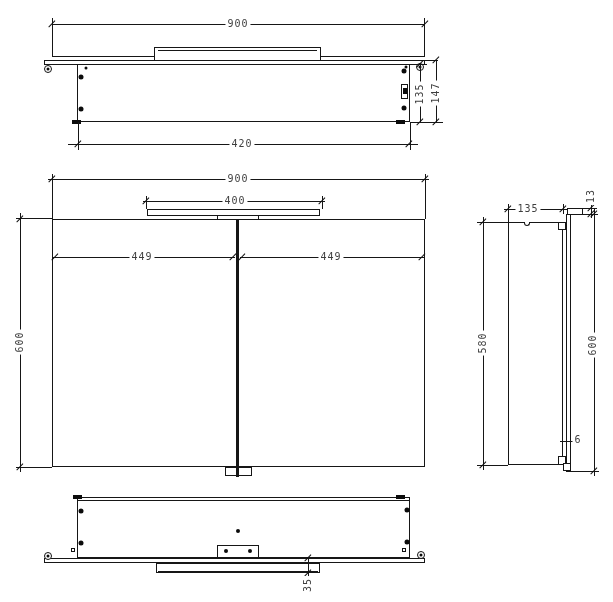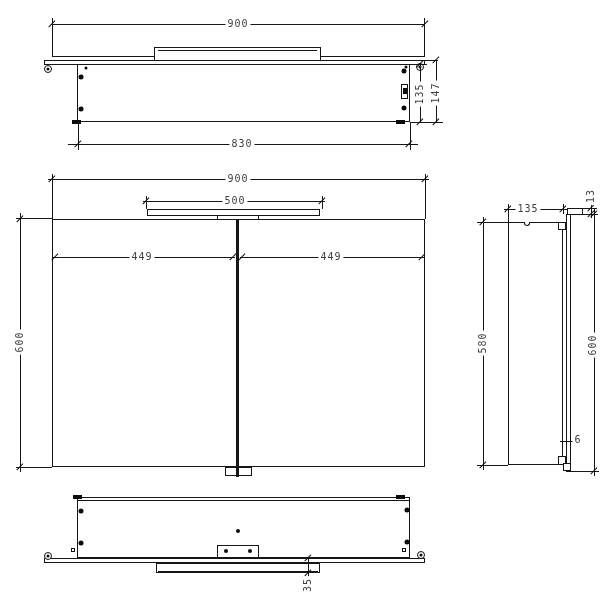--- a/index.html
+++ b/index.html
@@ -65,21 +65,21 @@
     <i class="dot d5" style="left:404px;top:108px"></i>
     <i class="dot d3" style="left:406px;top:66.5px"></i>
     <i class="fill" style="left:72px;top:119.5px;width:9px;height:4px"></i>
     <i class="fill" style="left:396px;top:119.5px;width:9px;height:4px"></i>
 
     <i class="v" style="left:77.5px;top:122px;height:28px"></i>
     <i class="v" style="left:409.5px;top:122px;height:28px"></i>
     <i class="h" style="left:68px;top:144px;width:350px"></i>
     <i class="tick" style="left:78px;top:144px"></i>
     <i class="tick" style="left:409px;top:144px"></i>
-    <span class="dim" style="left:242px;top:144px">830</span>
+    <span class="dim" style="left:242px;top:144px">420</span>
 
     <i class="h" style="left:410px;top:64px;width:17px"></i>
     <i class="h" style="left:417px;top:60px;width:21px"></i>
     <i class="h" style="left:410px;top:122px;width:33px"></i>
     <i class="v" style="left:420px;top:64px;height:58px"></i>
     <i class="tick" style="left:420px;top:64px"></i>
     <i class="tick" style="left:420px;top:122px"></i>
     <span class="dim dimv" style="left:420px;top:94px">135</span>
     <i class="v" style="left:436px;top:60px;height:62px"></i>
     <i class="tick" style="left:436px;top:60px"></i>
@@ -91,21 +91,21 @@
     <i class="h" style="left:48px;top:179px;width:381px"></i>
     <i class="tick" style="left:52px;top:179px"></i>
     <i class="tick" style="left:425px;top:179px"></i>
     <span class="dim" style="left:238px;top:179px">900</span>
     <i class="v" style="left:52px;top:174px;height:45px"></i>
     <i class="v" style="left:424.5px;top:174px;height:45px"></i>
 
     <i class="h" style="left:143px;top:201px;width:182px"></i>
     <i class="tick" style="left:146px;top:201px"></i>
     <i class="tick" style="left:322px;top:201px"></i>
-    <span class="dim" style="left:235px;top:201px">500</span>
+    <span class="dim" style="left:235px;top:201px">400</span>
     <i class="v" style="left:146px;top:196px;height:13px"></i>
     <i class="v" style="left:322px;top:196px;height:13px"></i>
 
     <i class="r wf" style="left:147px;top:209px;width:173px;height:7px"></i>
     <i class="v" style="left:217px;top:216px;height:4px"></i>
     <i class="v" style="left:258px;top:216px;height:4px"></i>
 
     <i class="r" style="left:52px;top:219px;width:373px;height:248px"></i>
     <i class="r wf" style="left:225px;top:467px;width:27px;height:9px"></i>
     <i class="v" style="left:235.5px;top:219px;height:258px;width:3px"></i>

